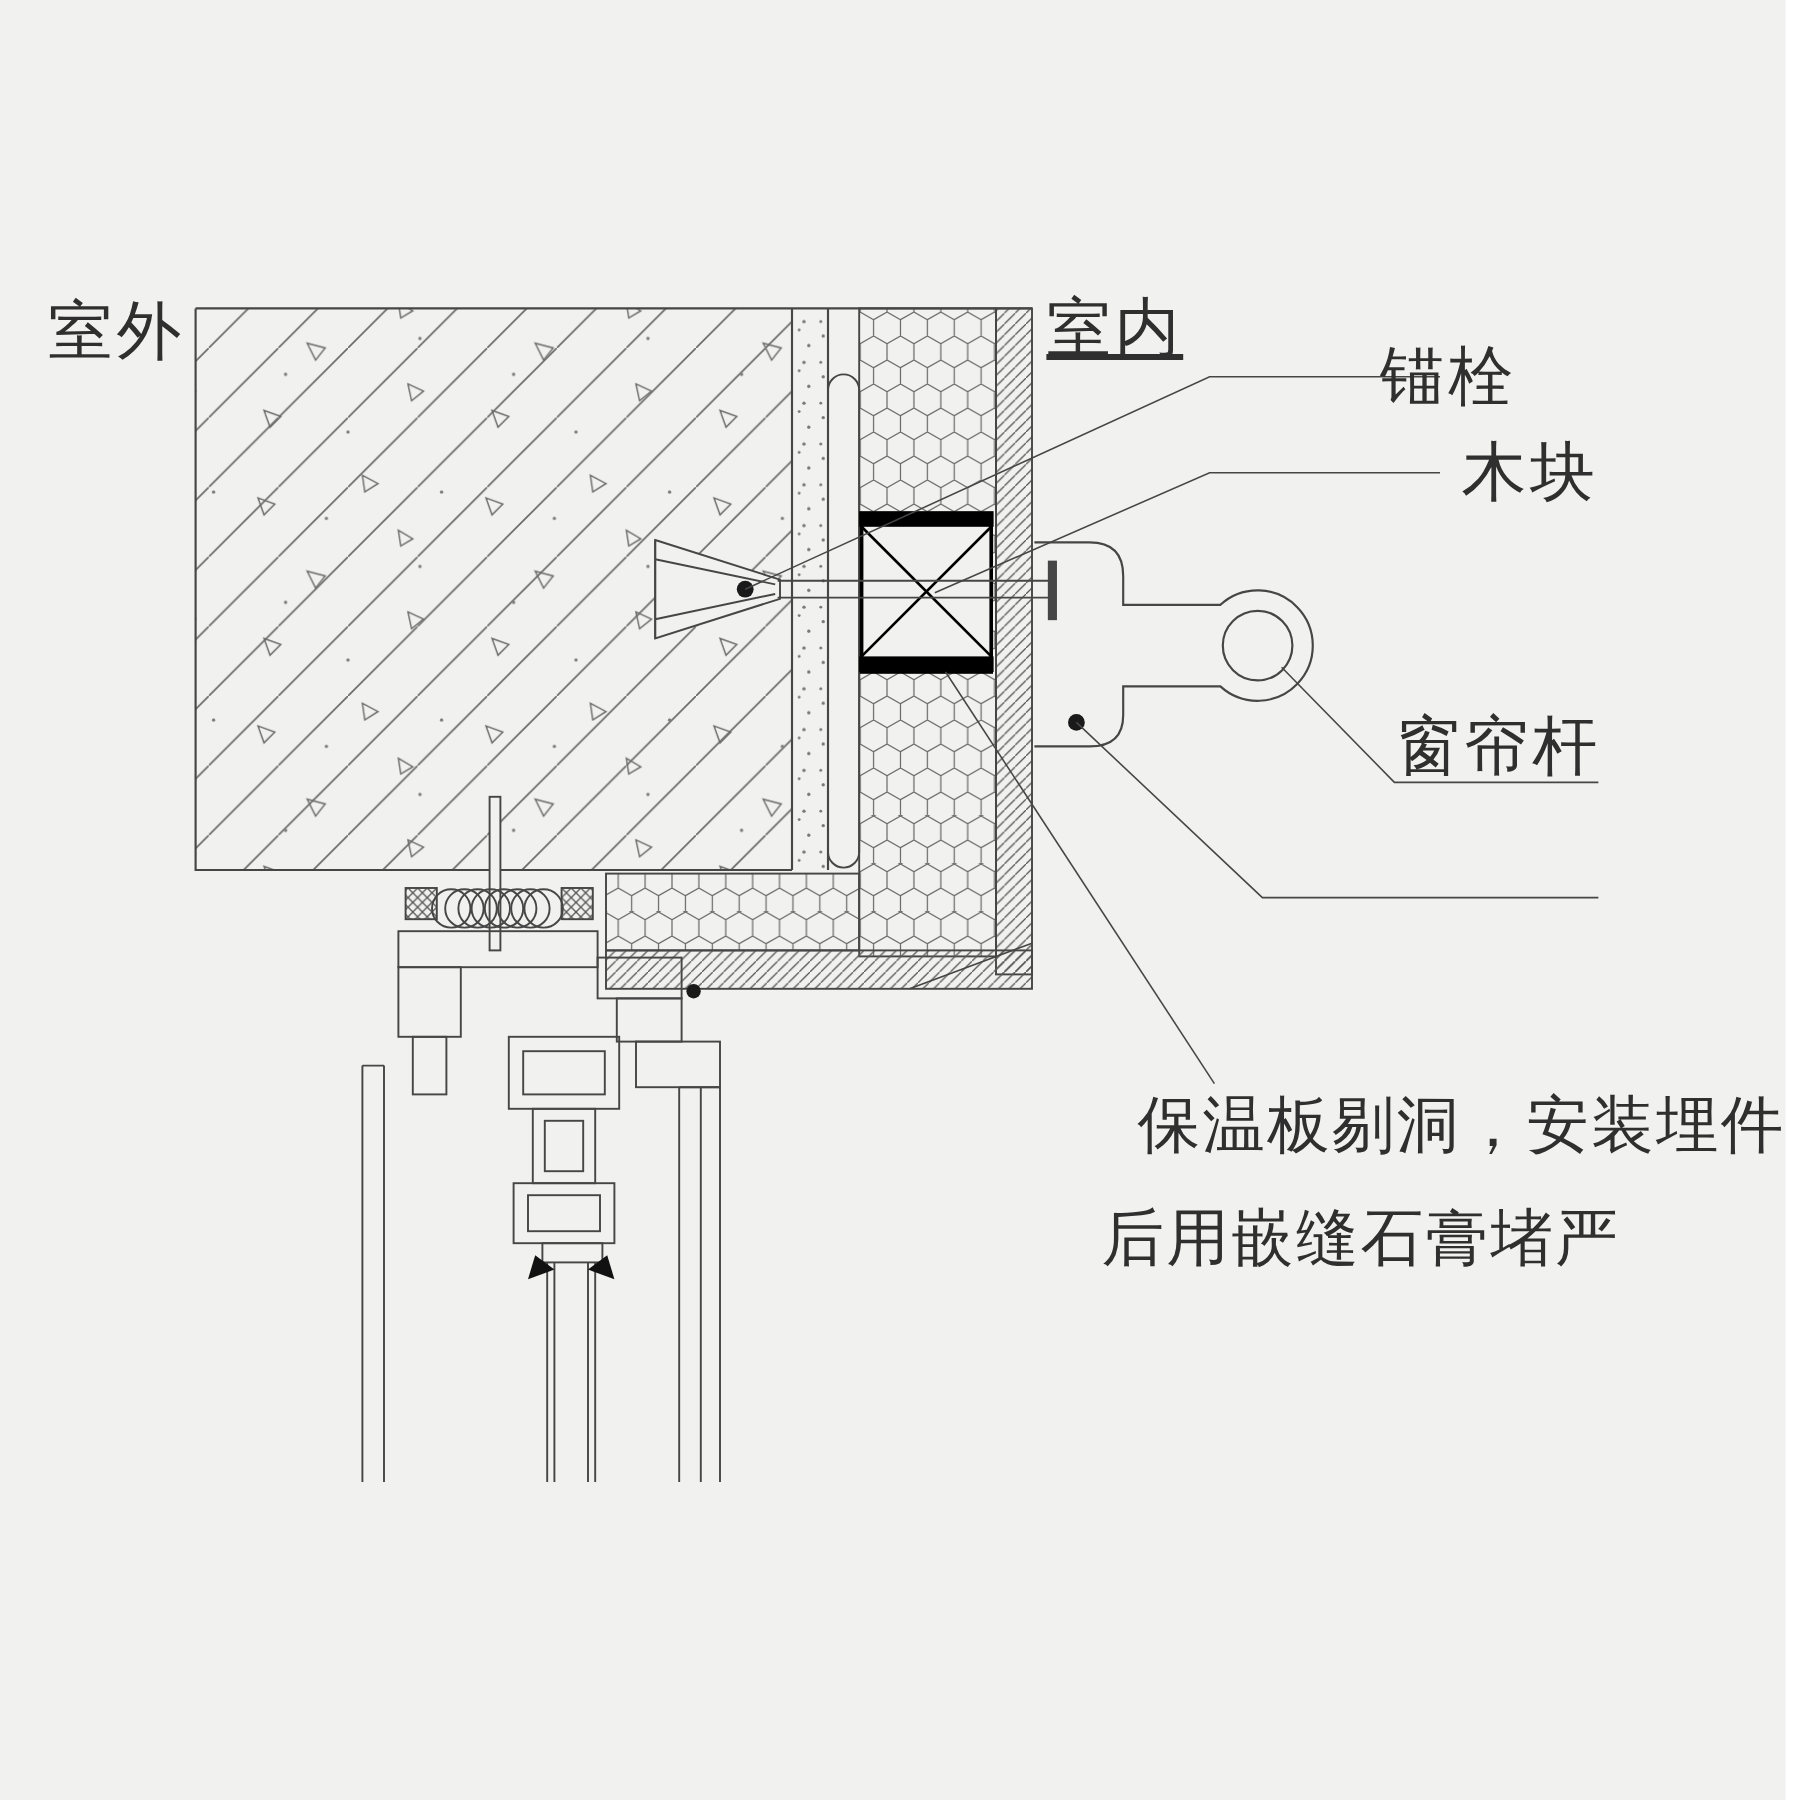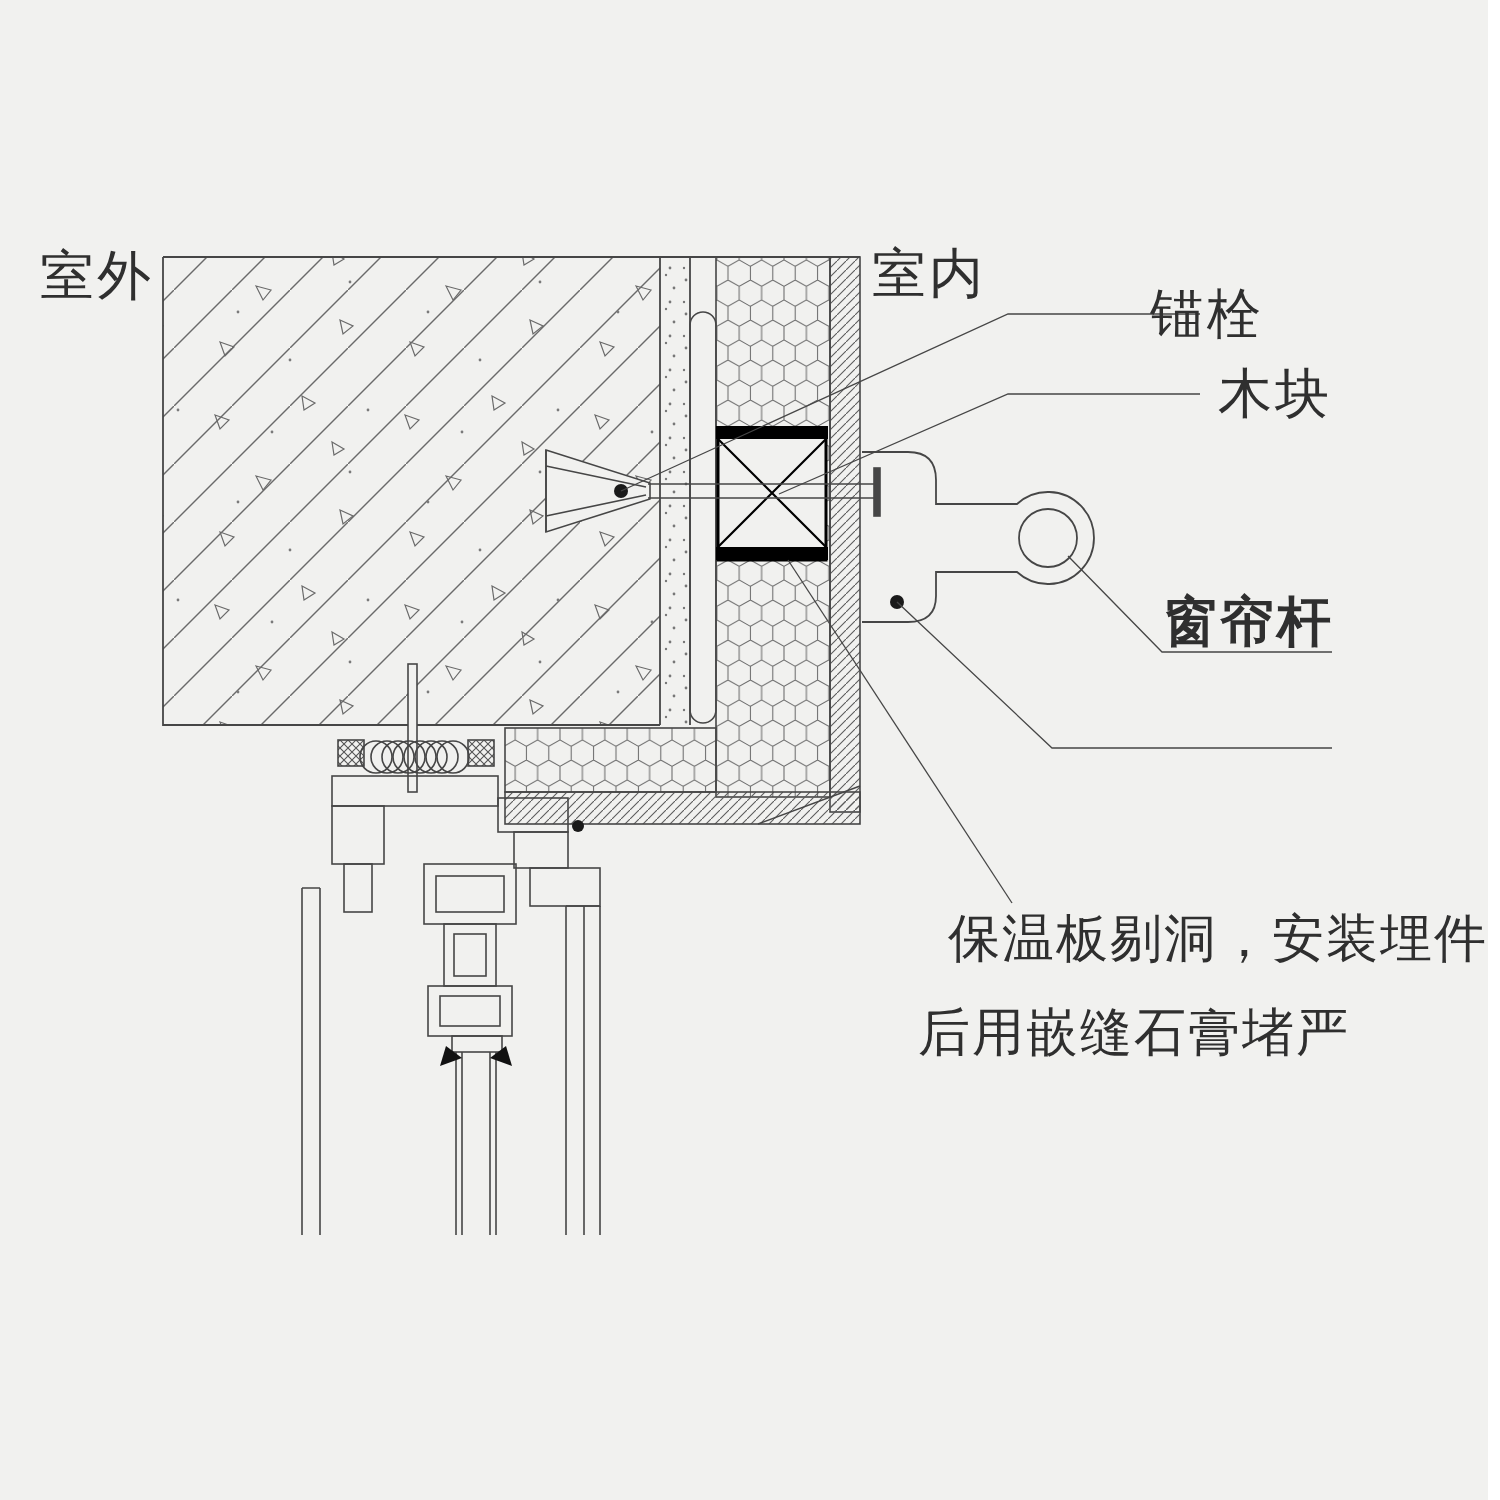--- a/index.html
+++ b/index.html
@@ -148,22 +148,22 @@
     <g stroke="#464646" fill="none" stroke-width="1.3">
       <path d="M621,491 L1008,314 H1200"></path>
       <path d="M779,494 L1008,394 H1200"></path>
       <path d="M1068,556 L1162,652 H1332"></path>
       <path d="M897,602 L1052,748 H1332"></path>
       <path d="M788,560 L1012,903"></path>
     </g>
   </svg>
 
   <div class="label" style="left:40px;top:246px;">室外</div>
-  <div class="label" style="left:872px;top:244px;">室内</div>
+  <div class="label" style="left:872px;top:244px;text-decoration:underline;">室内</div>
 
   <div class="label" style="left:1150px;top:284px;">锚栓</div>
   <div class="label" style="left:1218px;top:364px;">木块</div>
-  <div class="label" style="left:1163px;top:592px;font-weight:bold;">窗帘杆</div>
+  <div class="label" style="left:1163px;top:592px;">窗帘杆</div>
 
   <div class="label note" style="left:918px;top:910px;margin-left:30px;">保温板剔洞，安装埋件</div>
   <div class="label note" style="left:918px;top:986px;margin-top:18px;">后用嵌缝石膏堵严</div>
 
 </div>
 
 </body></html>

